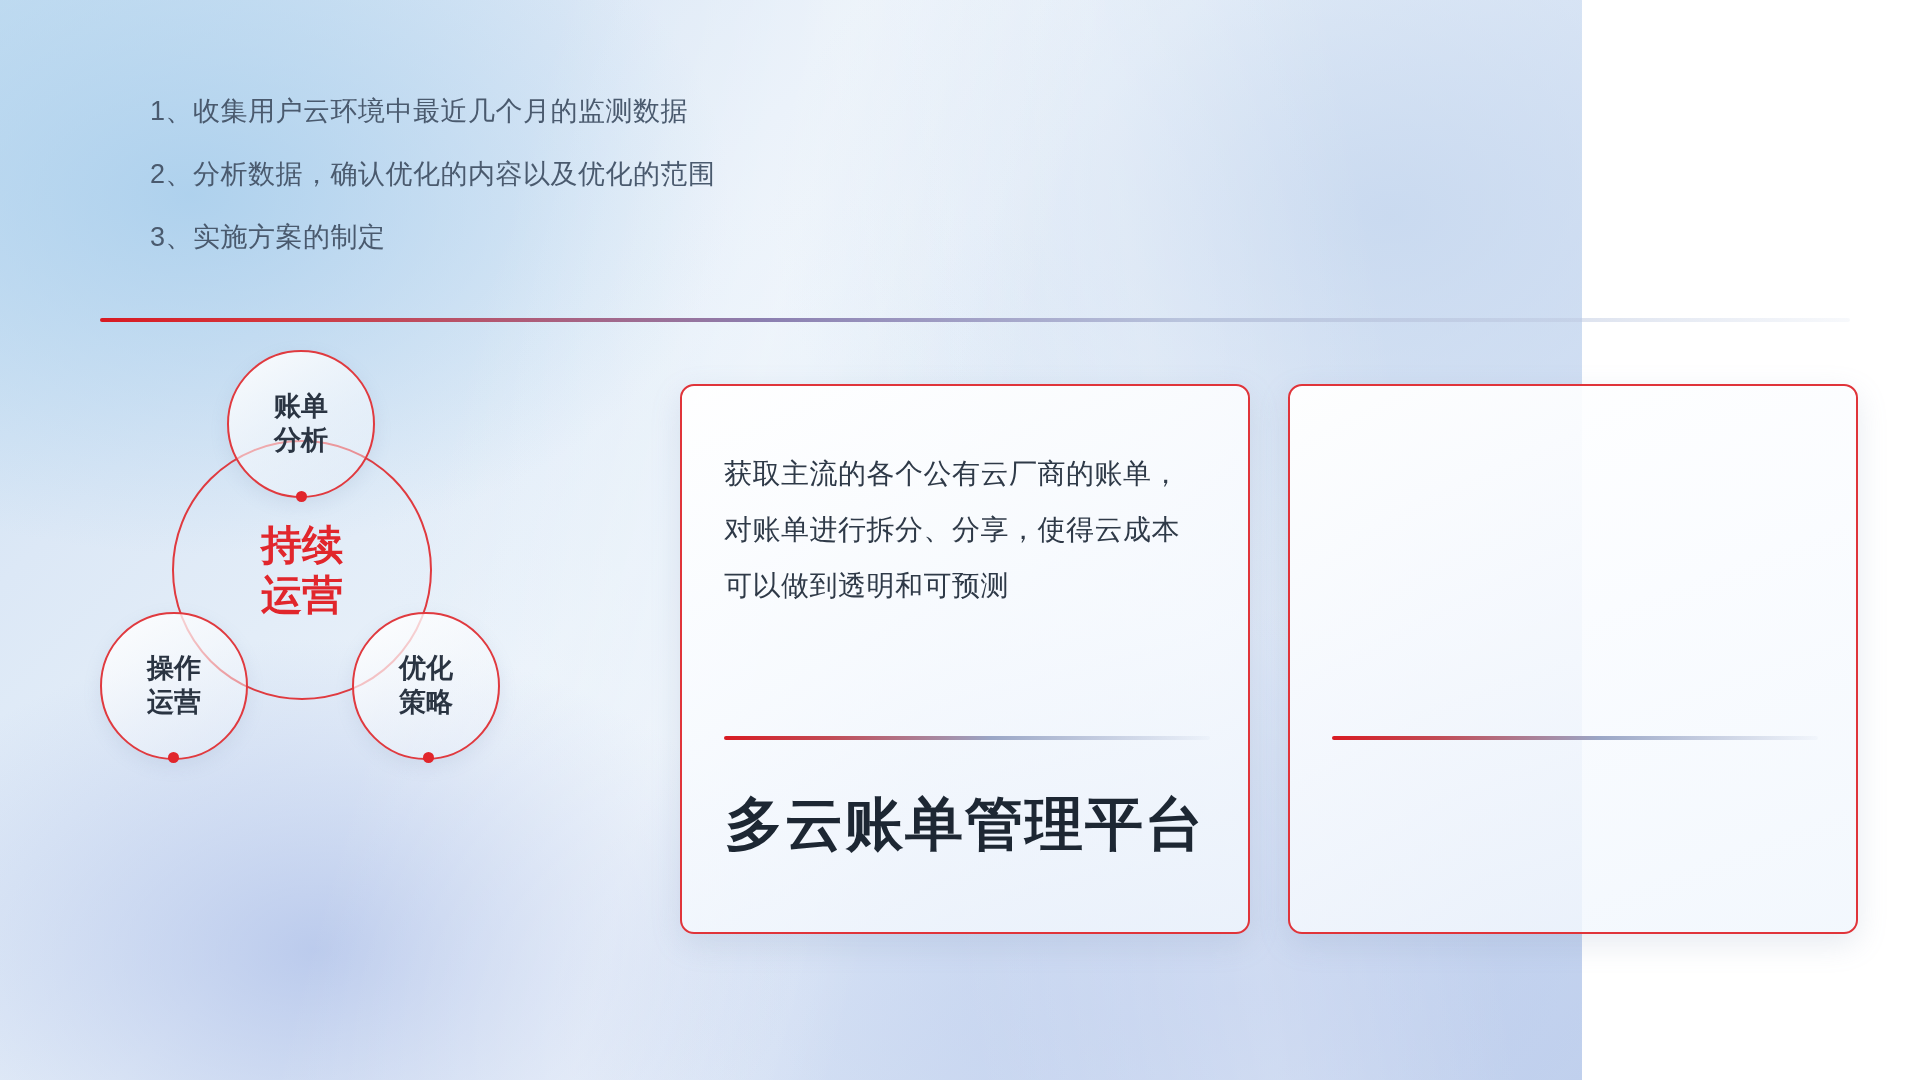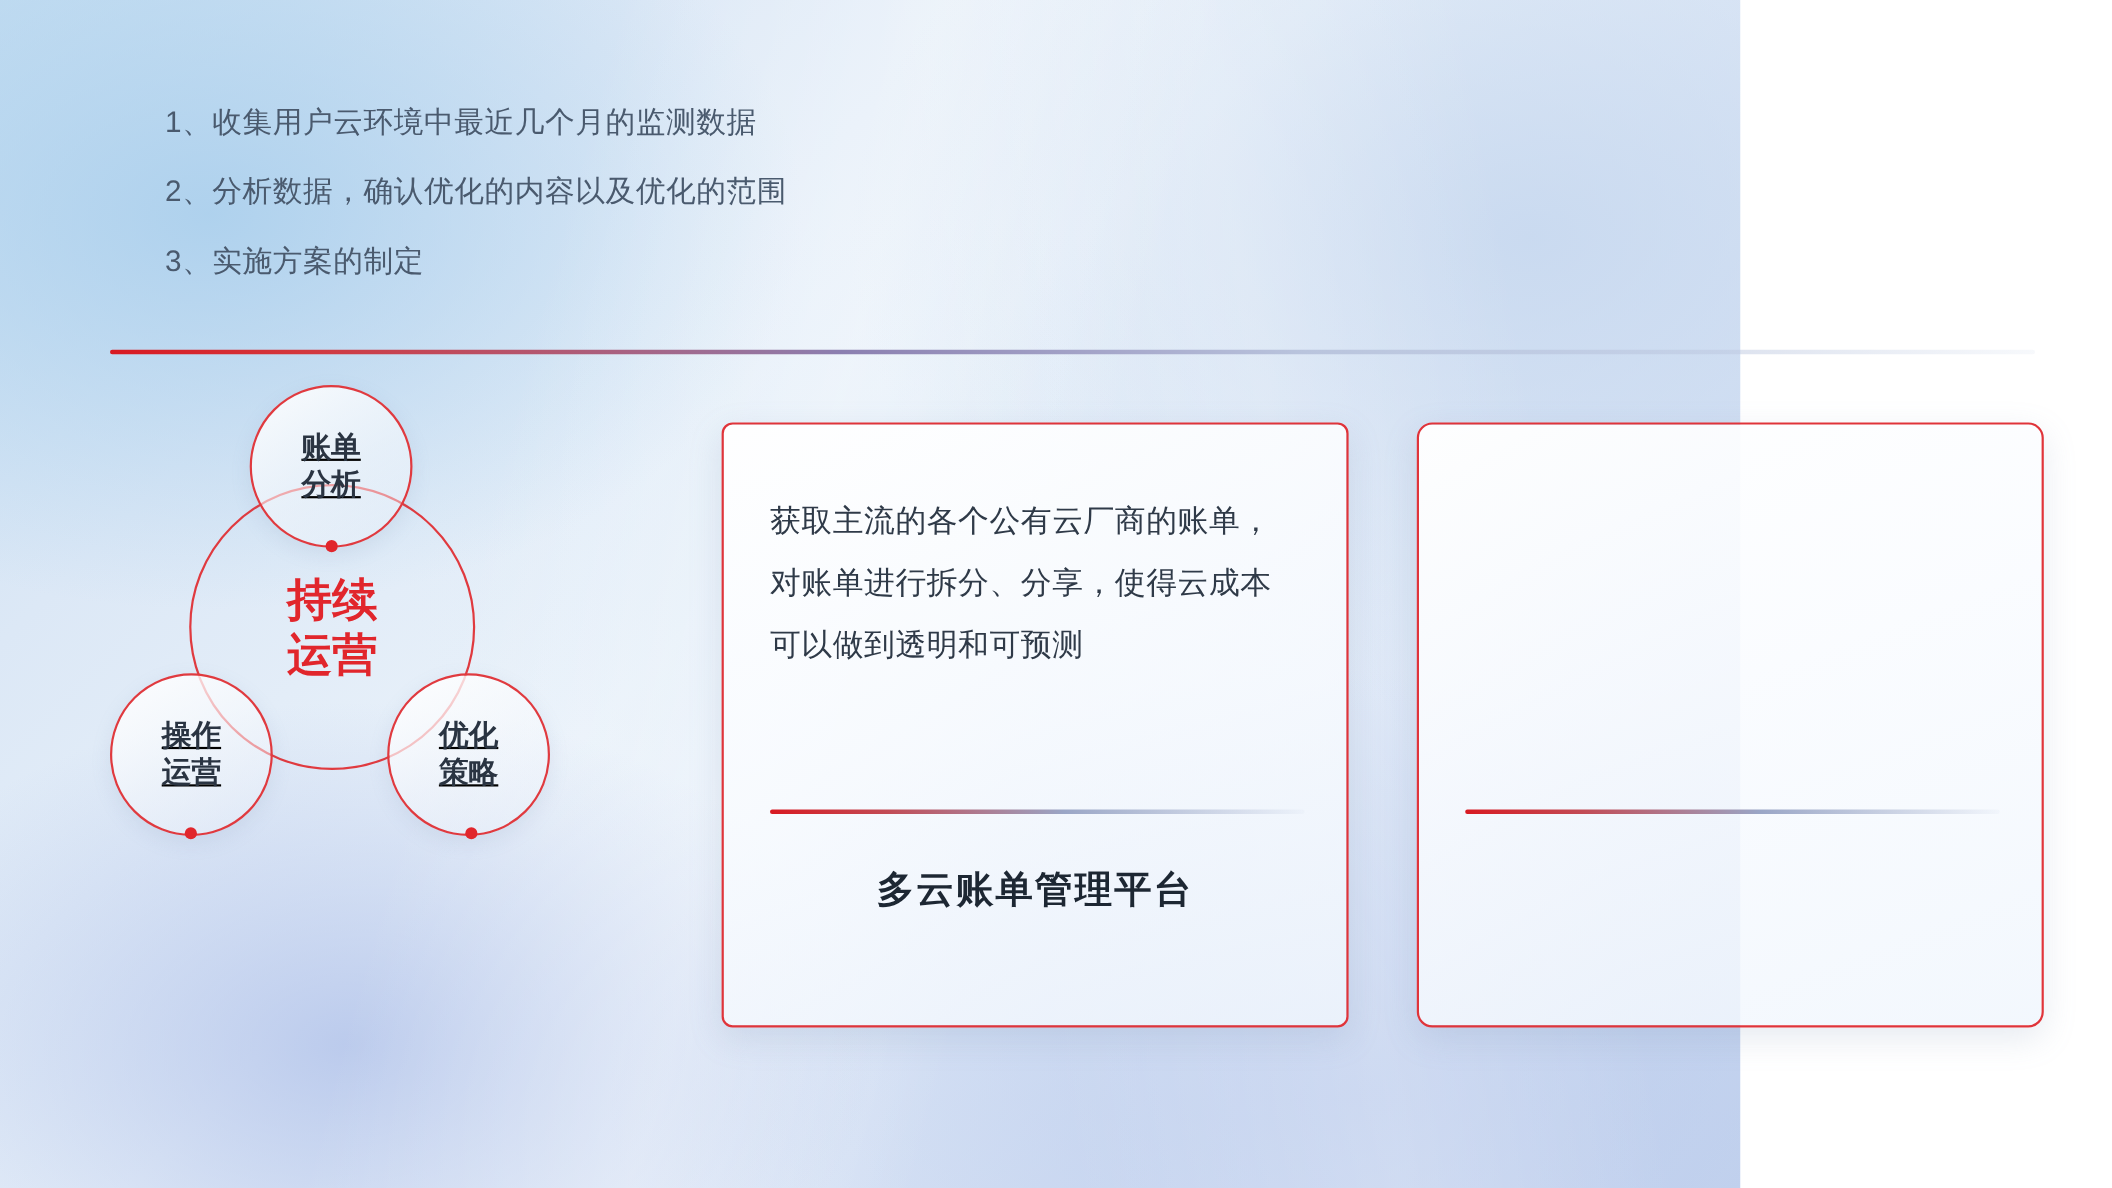--- a/index.html
+++ b/index.html
@@ -71,21 +71,20 @@
     position: absolute;
     border-radius: 50%;
     border: 2px solid #e03a3f;
     background: linear-gradient(150deg, rgba(255,255,255,0.92) 0%, rgba(248,250,253,0.55) 55%, rgba(236,242,250,0.35) 100%);
     box-shadow: 0 6px 18px rgba(120,140,175,0.14);
     display: flex;
     align-items: center;
     justify-content: center;
     text-align: center;
     box-sizing: border-box;
-    text-decoration: underline;
   }
   .vlabel {
     font-size: 27px;
     font-weight: bold;
     color: #2a3442;
     line-height: 1.25;
   }
   #circle-top    { left: 127px; top: 0px;   width: 148px; height: 148px; }
   #circle-left   { left: 0px;   top: 262px; width: 148px; height: 148px; }
   #circle-right  { left: 252px; top: 262px; width: 148px; height: 148px; justify-content: center; }
@@ -127,21 +126,21 @@
     top: 384px;
     width: 570px;
     height: 550px;
     border: 2px solid #e0343a;
     border-radius: 14px;
     background: linear-gradient(160deg, rgba(255,255,255,0.96) 0%, rgba(250,252,255,0.88) 40%, rgba(240,246,253,0.82) 100%);
     box-shadow: 0 10px 30px rgba(120,142,180,0.18);
     box-sizing: border-box;
     padding: 60px 42px 0 42px;
   }
-  #card-1 { left: 656px; border-radius: 10px; }
+  #card-1 { left: 680px; }
   #card-2 { left: 1288px; }
 
   .card-body {
     font-size: 28px;
     line-height: 2.0;
     color: #2f3a48;
     letter-spacing: 0.5px;
   }
   .card-rule {
     position: absolute;
@@ -151,21 +150,21 @@
     height: 4px;
     border-radius: 2px;
     background: linear-gradient(to right, #d81a22 0%, #c24b55 22%, #9aa6c6 55%, rgba(200,212,232,0.1) 100%);
   }
   .card-title {
     position: absolute;
     left: 0;
     right: 0;
     top: 400px;
     text-align: center;
-    font-size: 34px;
+    font-size: 58px;
     font-weight: bold;
     color: #1d2733;
     letter-spacing: 2px;
   }
 </style>
 </head>
 <body>
 
 <div id="stage">
 

